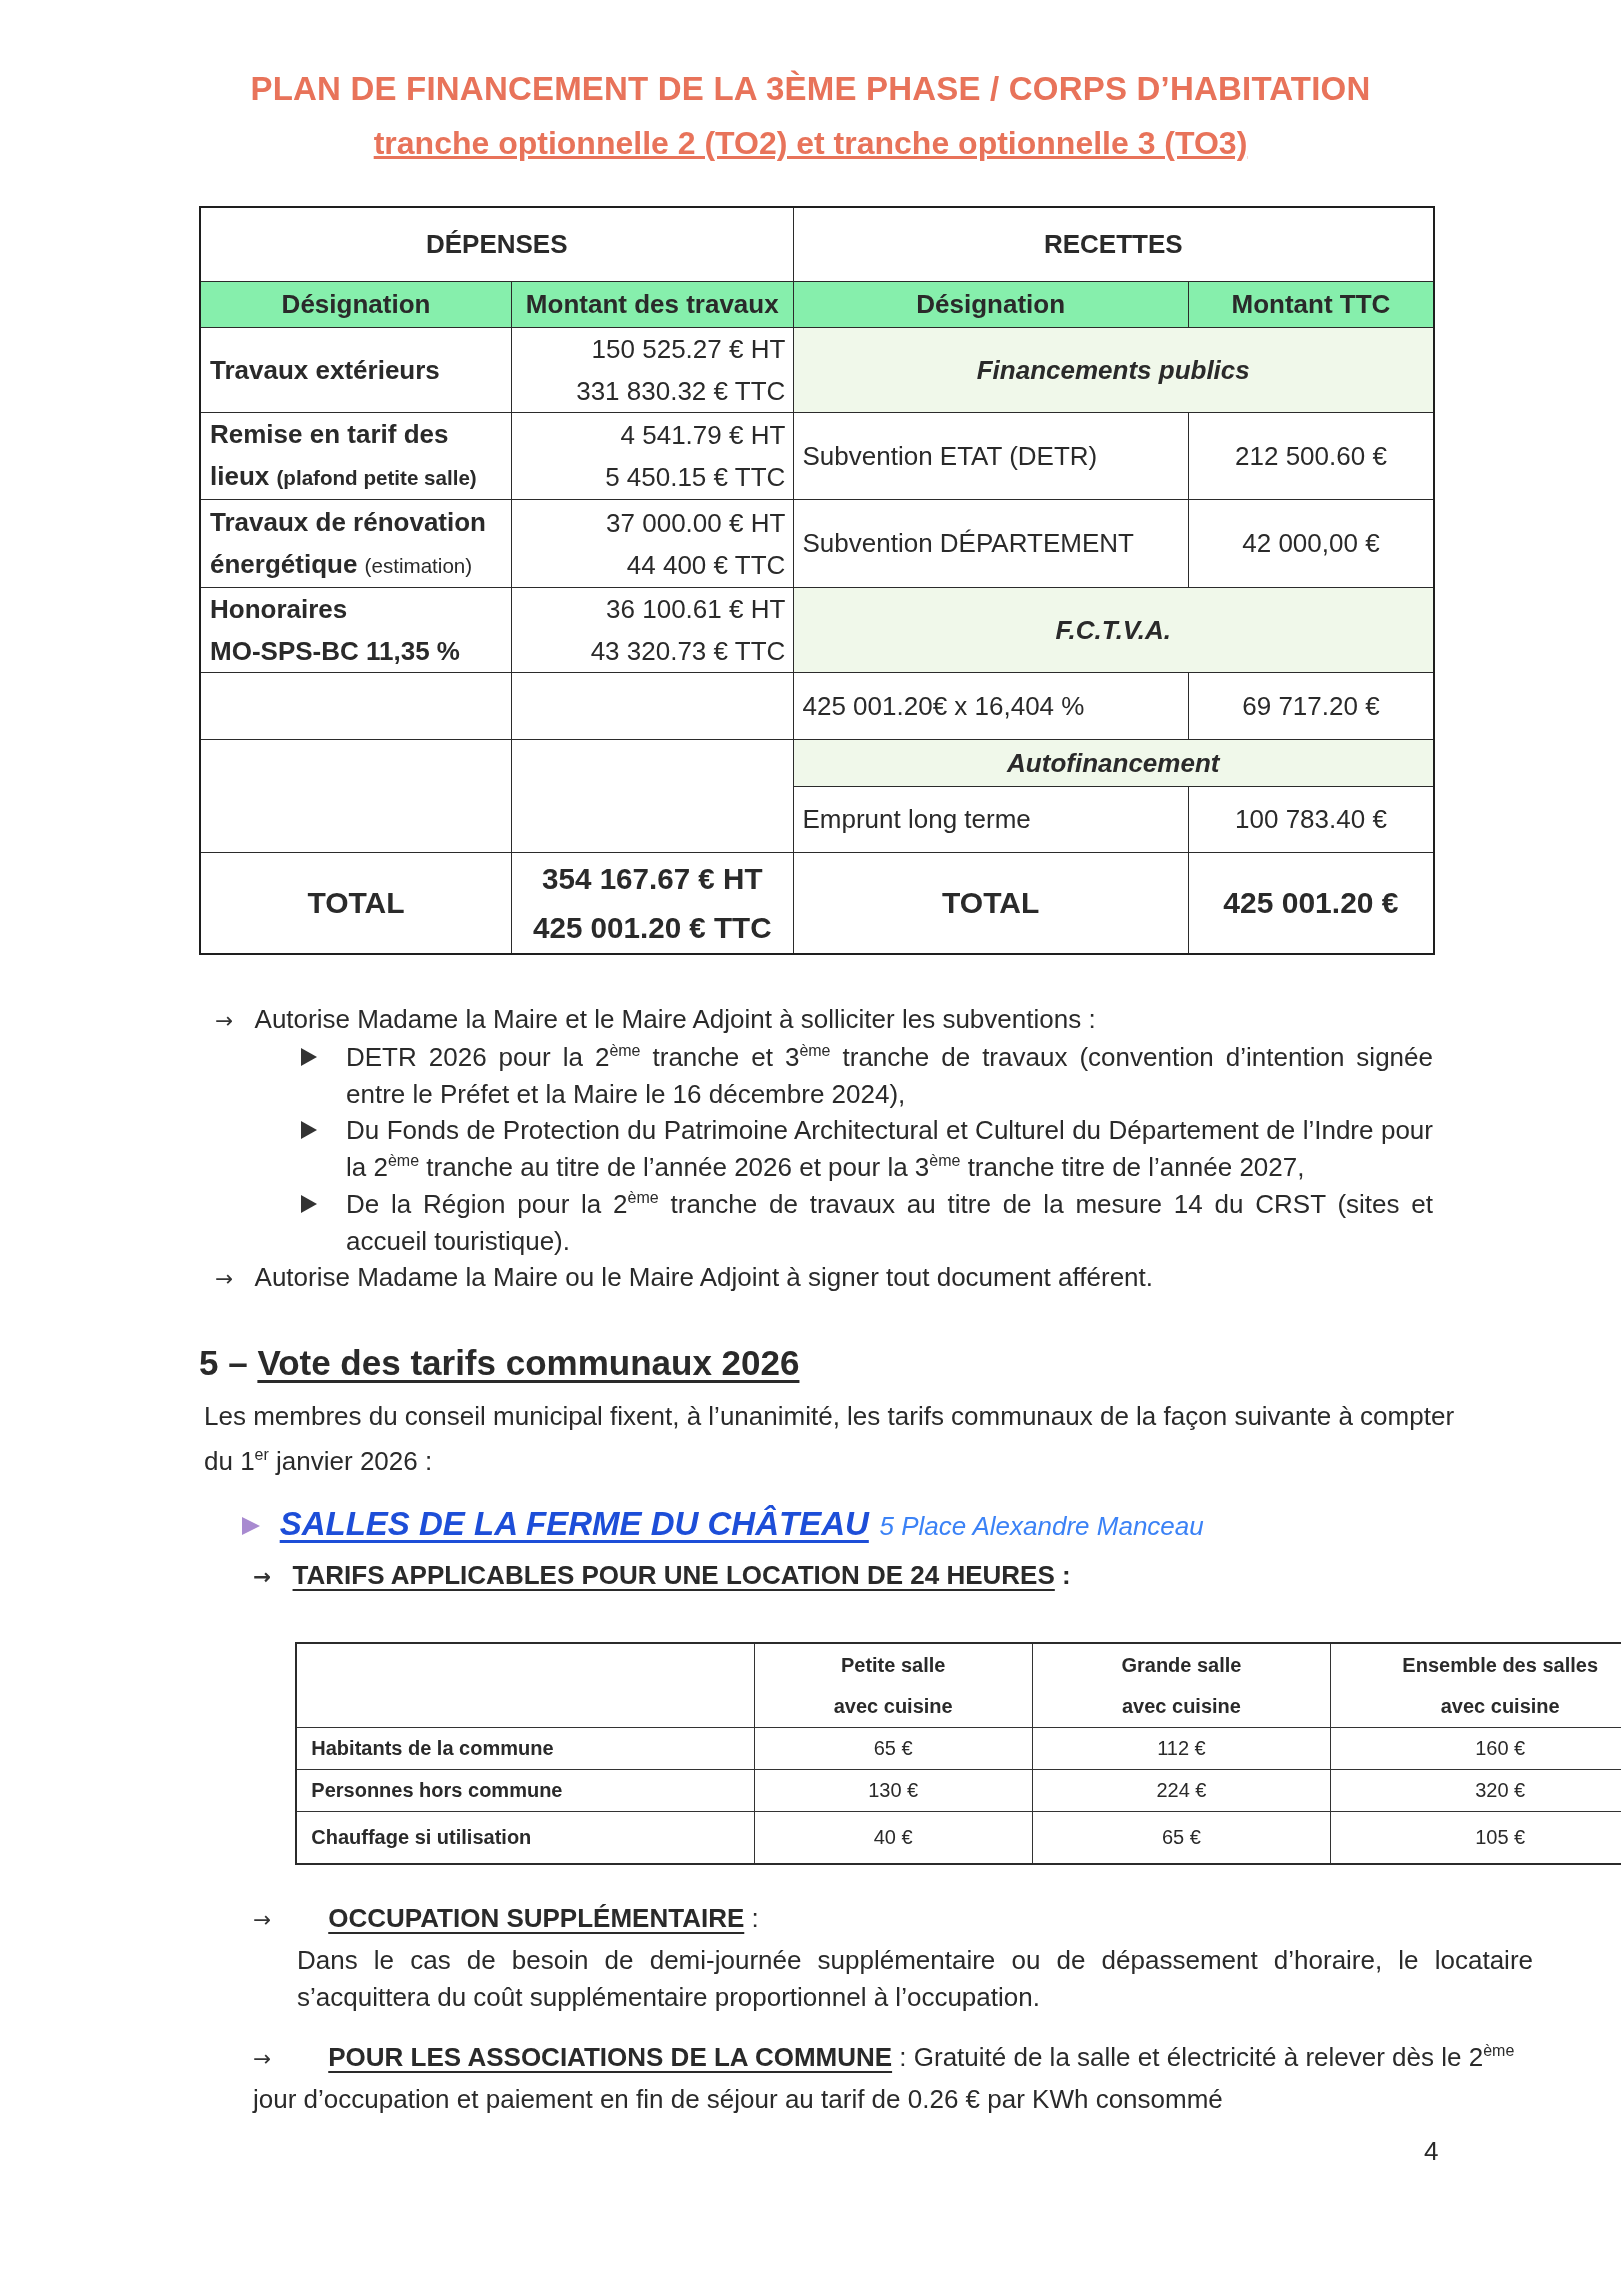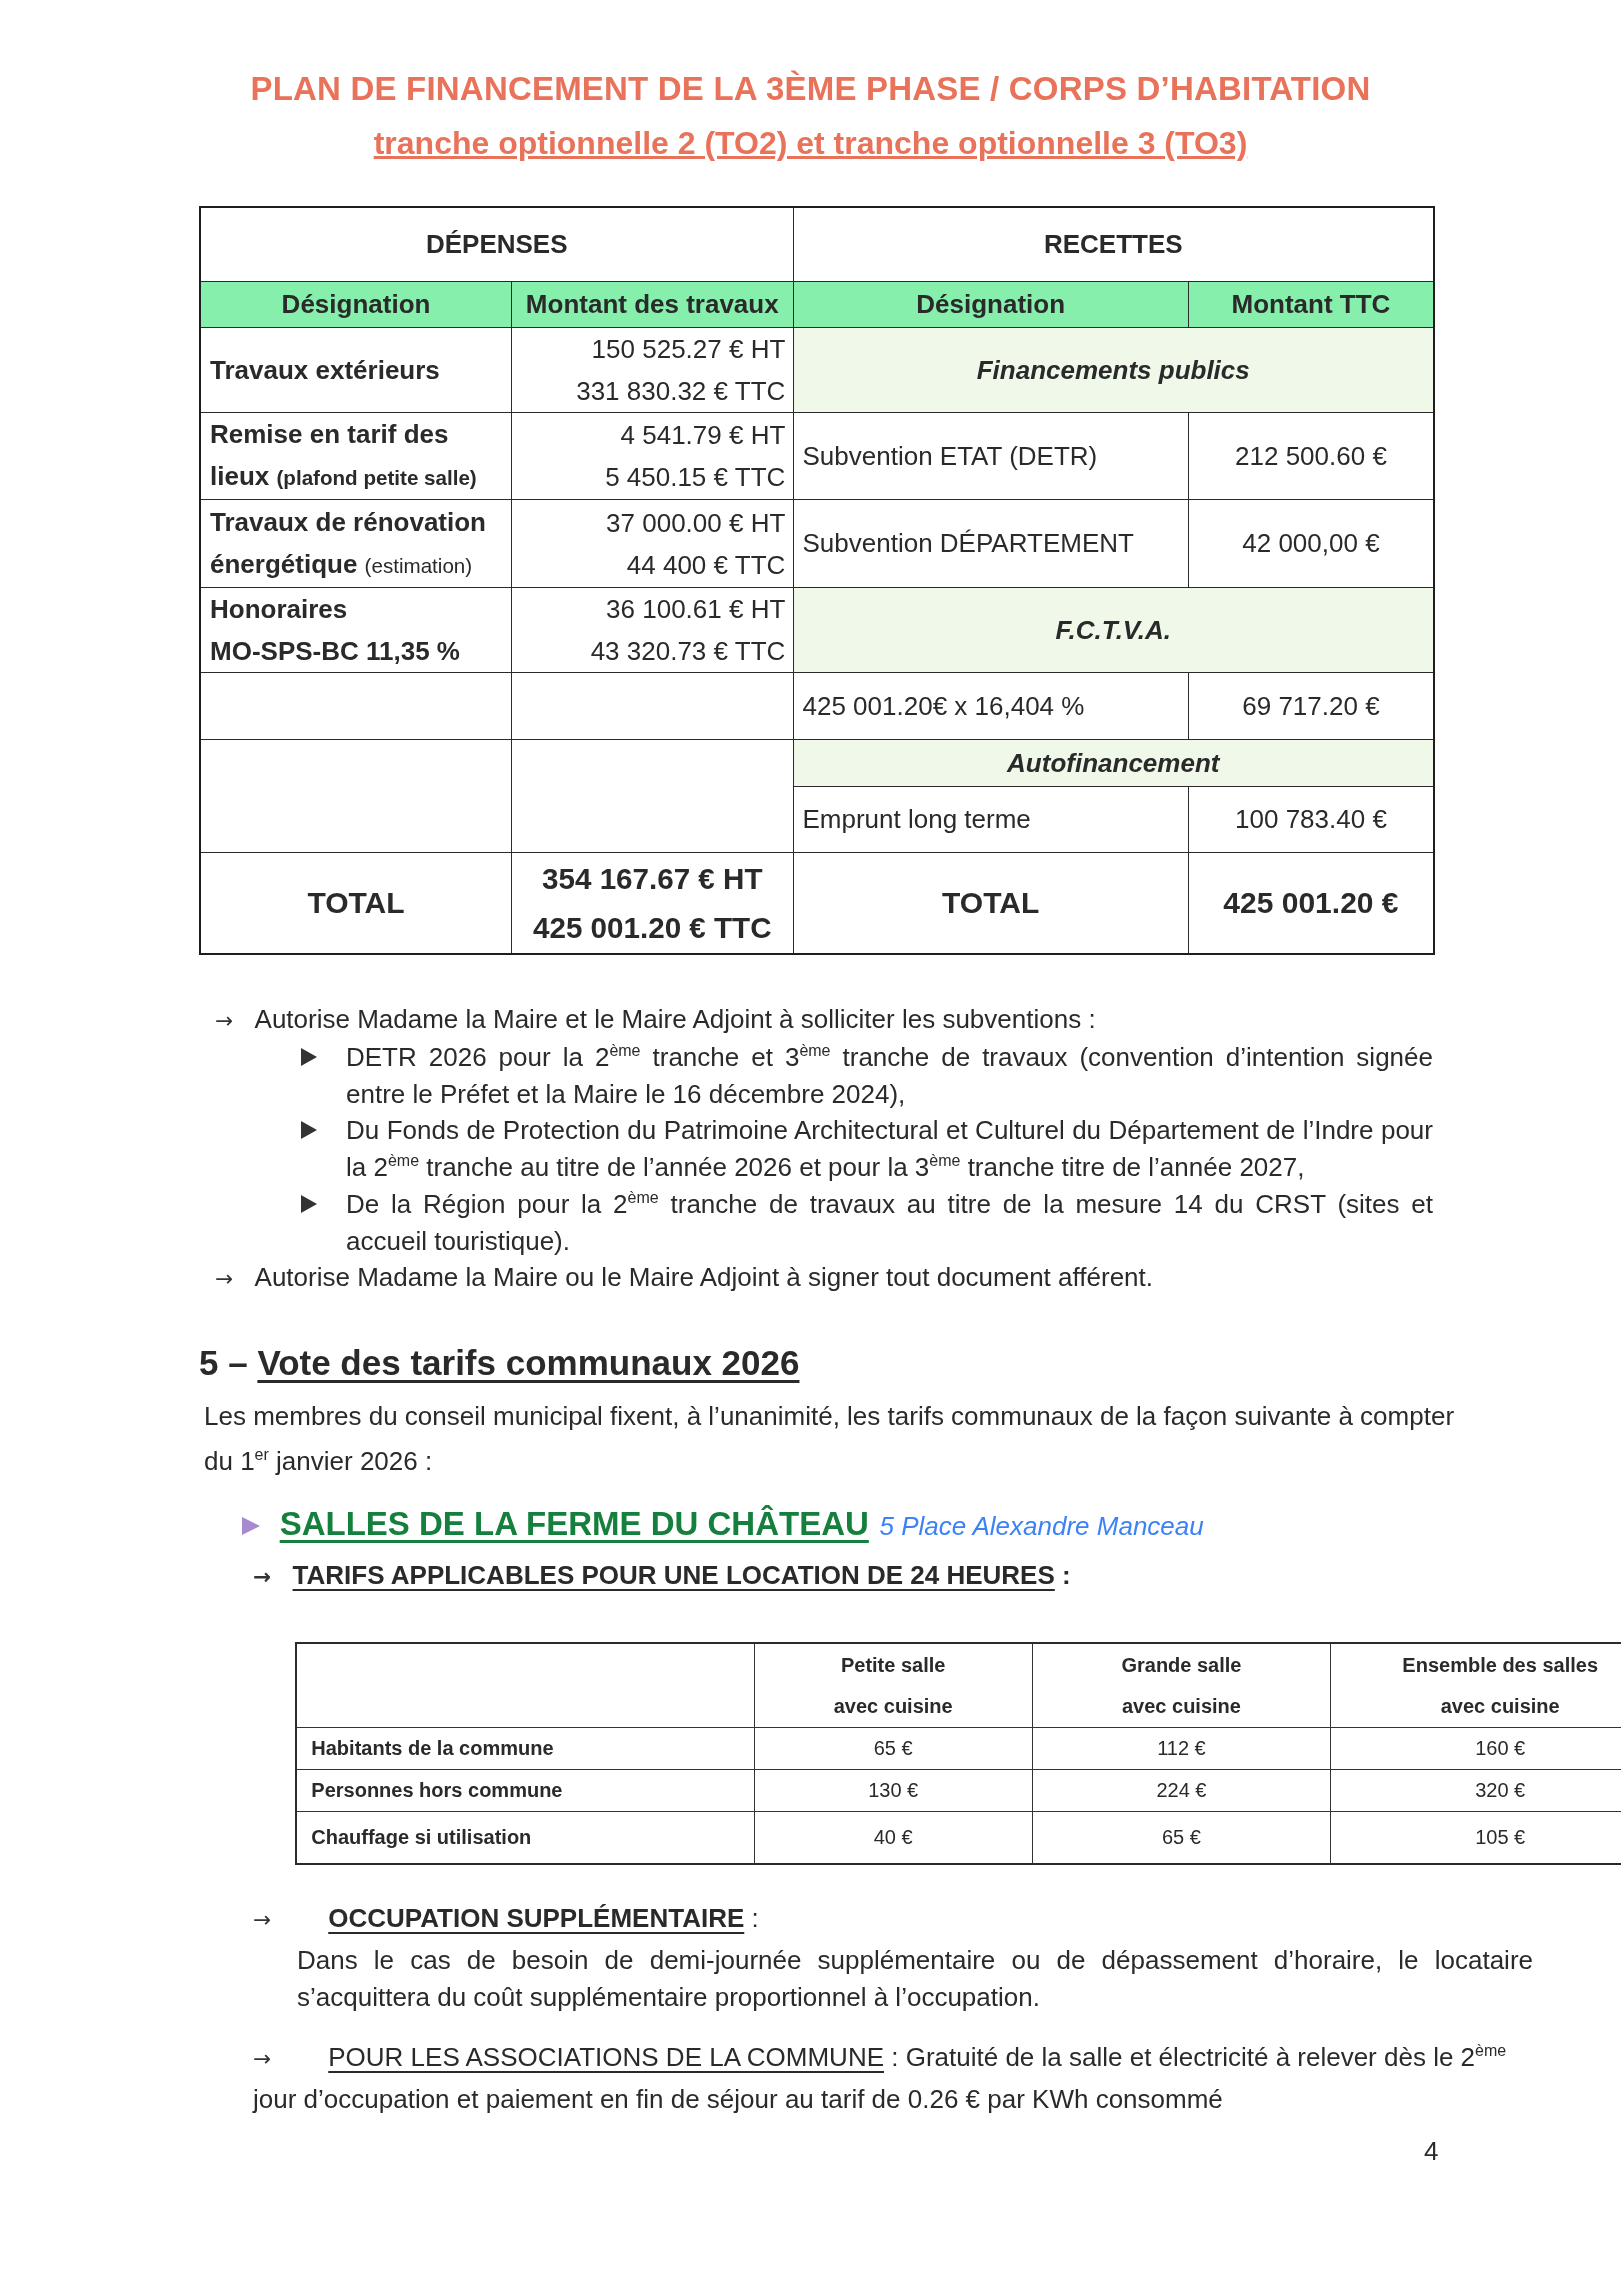--- a/index.html
+++ b/index.html
@@ -34,39 +34,39 @@
   .bl { position:absolute; left:296px; width:1137px; padding-left:50px; box-sizing:border-box; text-align:justify; }
   .bl .bullet-tri { left:5.4px; }
   sup { font-size:16px; line-height:0; }
 
   .h5 { left:199px; top:1343px; font-size:35px; font-weight:bold; }
   .h5 u { text-decoration-thickness:2.7px; text-underline-offset:5.4px; }
 
   .salles { left:242px; top:1505px; font-size:33px; }
   .salles .tri { display:inline-block; width:0; height:0; border-top:9.9px solid transparent;
                  border-bottom:9.9px solid transparent; border-left:18px solid #a88ad0; margin-right:19.7px; vertical-align:middle; }
-  .salles .name { color:#15803d; font-weight:bold; text-decoration:underline;
+  .salles .name { color:#1d4ed8; font-weight:bold; font-style:italic; text-decoration:underline;
                   text-decoration-thickness:2.7px; text-underline-offset:5.4px; }
   .salles .addr { font-style:italic; font-size:26px; color:#3b82f6; margin-left:10.7px; }
 
   .tarifs-h { left:253px; top:1560px; font-size:26px; font-weight:bold; }
   .tarifs-h u { text-underline-offset:4.5px; }
 
   table.tar { position:absolute; left:295px; top:1642px; width:1376px; border-collapse:collapse;
               border:2.7px solid #2b2b2b; font-size:20px; }
   table.tar td { border:1.8px solid #333; padding:0 14.3px; }
   .tar .th td { height:83px; text-align:center; font-weight:bold; line-height:41px; }
   .tar .r td { height:41px; text-align:center; }
   .tar .r td.rl { text-align:left; font-weight:bold; }
 
   .occ { left:253px; top:1903px; font-size:26px; }
   .occ b { font-weight:bold; text-decoration:underline; text-underline-offset:4.5px; }
   .occ-body { left:297px; top:1942px; width:1236px; font-size:26px; line-height:37px; text-align:justify; }
   .asso { left:253px; top:2037px; width:1281px; font-size:26px; line-height:41px; }
-  .asso b { font-weight:normal; text-decoration:underline; text-underline-offset:4.5px; }
+  .asso b { font-weight:bold; text-decoration:underline; text-underline-offset:4.5px; }
   .pageno { left:1424px; top:2136px; font-size:26px; }
 </style>
 </head>
 <body>
 
 <div class="abs title t1">PLAN DE FINANCEMENT DE LA 3ÈME PHASE / CORPS D’HABITATION</div>
 <div class="abs title t2">tranche optionnelle 2 (TO2) et tranche optionnelle 3 (TO3)</div>
 
 <table class="fin">
   <colgroup>

